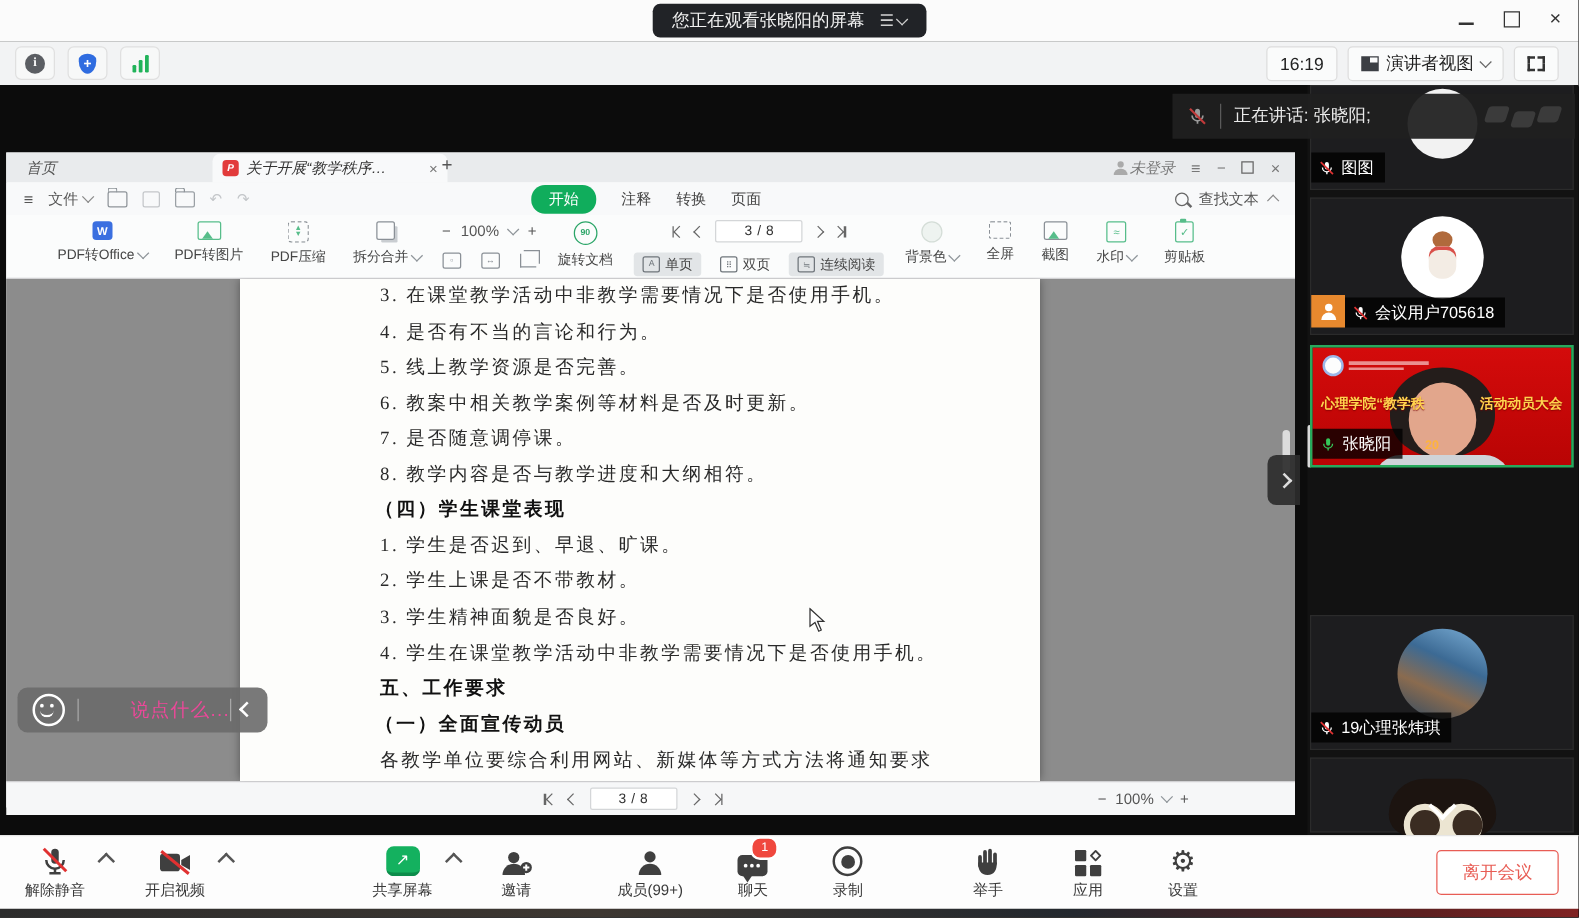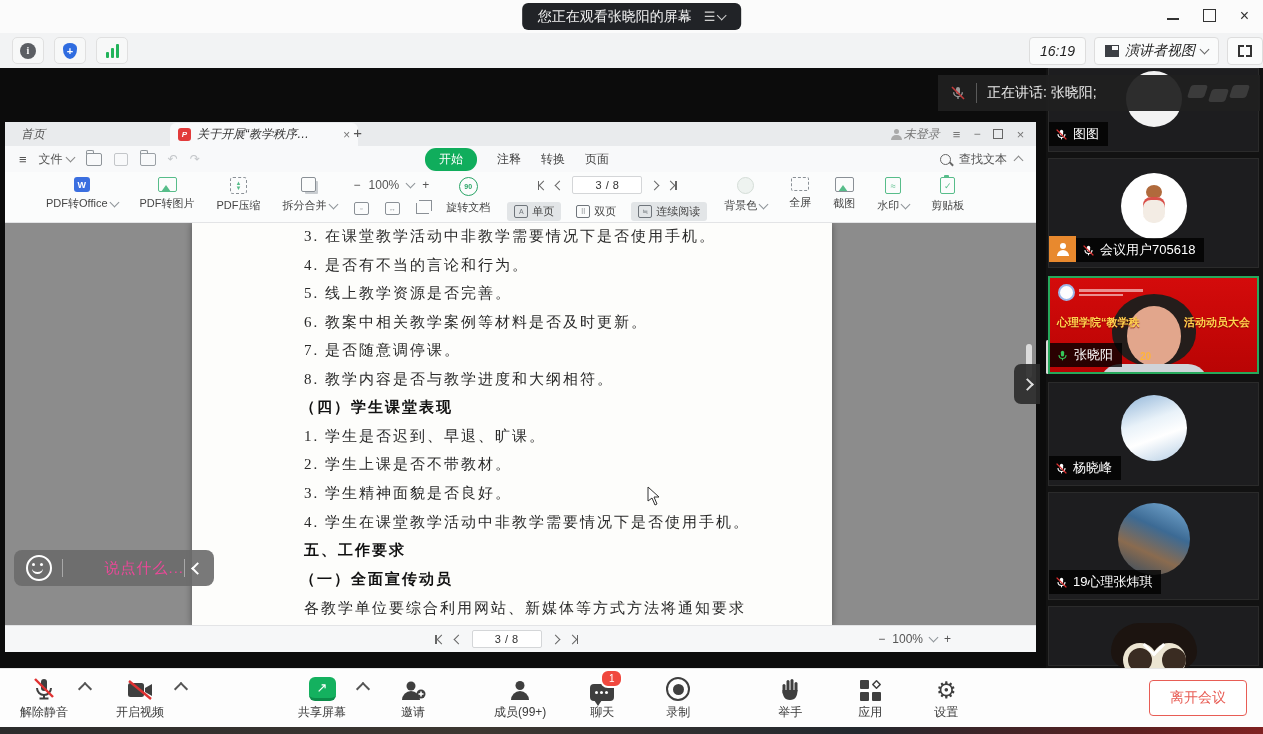--- a/index.html
+++ b/index.html
@@ -20,21 +20,21 @@
     display:flex;align-items:center;}
   .tb-left{display:flex;gap:10px;margin-left:12px;}
   .tb-chip{width:30px;height:25px;border:1px solid #e0e0e0;border-radius:5px;background:#f7f8f8;
     display:flex;align-items:center;justify-content:center;}
   .i-info{width:16px;height:16px;border-radius:50%;background:#5b5e63;color:#fff;font-size:10px;font-weight:bold;
     display:flex;align-items:center;justify-content:center;font-family:"Liberation Serif",serif;}
   .i-shield{width:14px;height:16px;background:#2f6ce0;border-radius:7px 7px 7px 7px/5px 5px 10px 10px;
     color:#fff;font-size:11px;font-weight:bold;display:flex;align-items:center;justify-content:center;line-height:0;}
   .i-signal{display:flex;align-items:flex-end;gap:2px;height:14px;}
   .i-signal i{display:block;width:3px;background:#21b35a;border-radius:1px;}
-  .tb-right{margin-left:auto;margin-right:0;display:flex;gap:8px;align-items:center;font-style:italic;}
+  .tb-right{margin-left:auto;margin-right:16px;display:flex;gap:8px;align-items:center;}
   .tb-box{border:1px solid #ddd;background:#fafbfb;border-radius:4px;height:26px;display:flex;
     align-items:center;gap:6px;padding:0 10px;font-size:14px;color:#222;}
   .i-layout{position:relative;width:14px;height:12px;background:#3c3f44;}
   .i-layout::after{content:"";position:absolute;right:1px;top:1px;width:6px;height:4px;background:#fafbfb;}
   .cv{display:inline-block;width:6px;height:6px;border-right:1.6px solid currentColor;border-bottom:1.6px solid currentColor;}
   .cv.down{transform:rotate(45deg);margin-top:-3px;}
   .cv.up{transform:rotate(-135deg);margin-top:3px;}
   .cv.left{transform:rotate(135deg);}
   .cv.right{transform:rotate(-45deg);}
   .i-corners{width:14px;height:12px;background:
@@ -521,32 +521,20 @@
           <svg class="micsvg" width="13" height="13" viewBox="0 0 24 24">
             <rect x="9" y="3" width="6" height="11" rx="3" fill="#35c759"></rect>
             <path d="M5.5 11a6.5 6.5 0 0 0 13 0" fill="none" stroke="#35c759" stroke-width="2"></path>
             <line x1="12" y1="17.5" x2="12" y2="21" stroke="#35c759" stroke-width="2"></line>
           </svg>
           <span>张晓阳</span>
         </span>
         <span class="t3-date" style="position:absolute;left:86px;bottom:10px">20</span>
       </div>
 
-      <div class="tile" style="top:314px;height:104px">
-        <span class="av av-clouds" style="top:12px;width:66px;height:66px"></span>
-        <span class="nlabel">
-          <svg class="micsvg" width="13" height="13" viewBox="0 0 24 24">
-            <rect x="9" y="3" width="6" height="11" rx="3" fill="#fff"></rect>
-            <path d="M5.5 11a6.5 6.5 0 0 0 13 0" fill="none" stroke="#fff" stroke-width="2"></path>
-            <line x1="12" y1="17.5" x2="12" y2="21" stroke="#fff" stroke-width="2"></line>
-            <line x1="3" y1="3" x2="21" y2="21" stroke="#e03131" stroke-width="2.5"></line>
-          </svg>
-          <span>杨晓峰</span>
-        </span>
-      </div>
 
       <div class="tile" style="top:424px;height:108px">
         <span class="av av-photo" style="top:10px;width:72px;height:72px"></span>
         <span class="nlabel">
           <svg class="micsvg" width="13" height="13" viewBox="0 0 24 24">
             <rect x="9" y="3" width="6" height="11" rx="3" fill="#fff"></rect>
             <path d="M5.5 11a6.5 6.5 0 0 0 13 0" fill="none" stroke="#fff" stroke-width="2"></path>
             <line x1="12" y1="17.5" x2="12" y2="21" stroke="#fff" stroke-width="2"></line>
             <line x1="3" y1="3" x2="21" y2="21" stroke="#e03131" stroke-width="2.5"></line>
           </svg>

